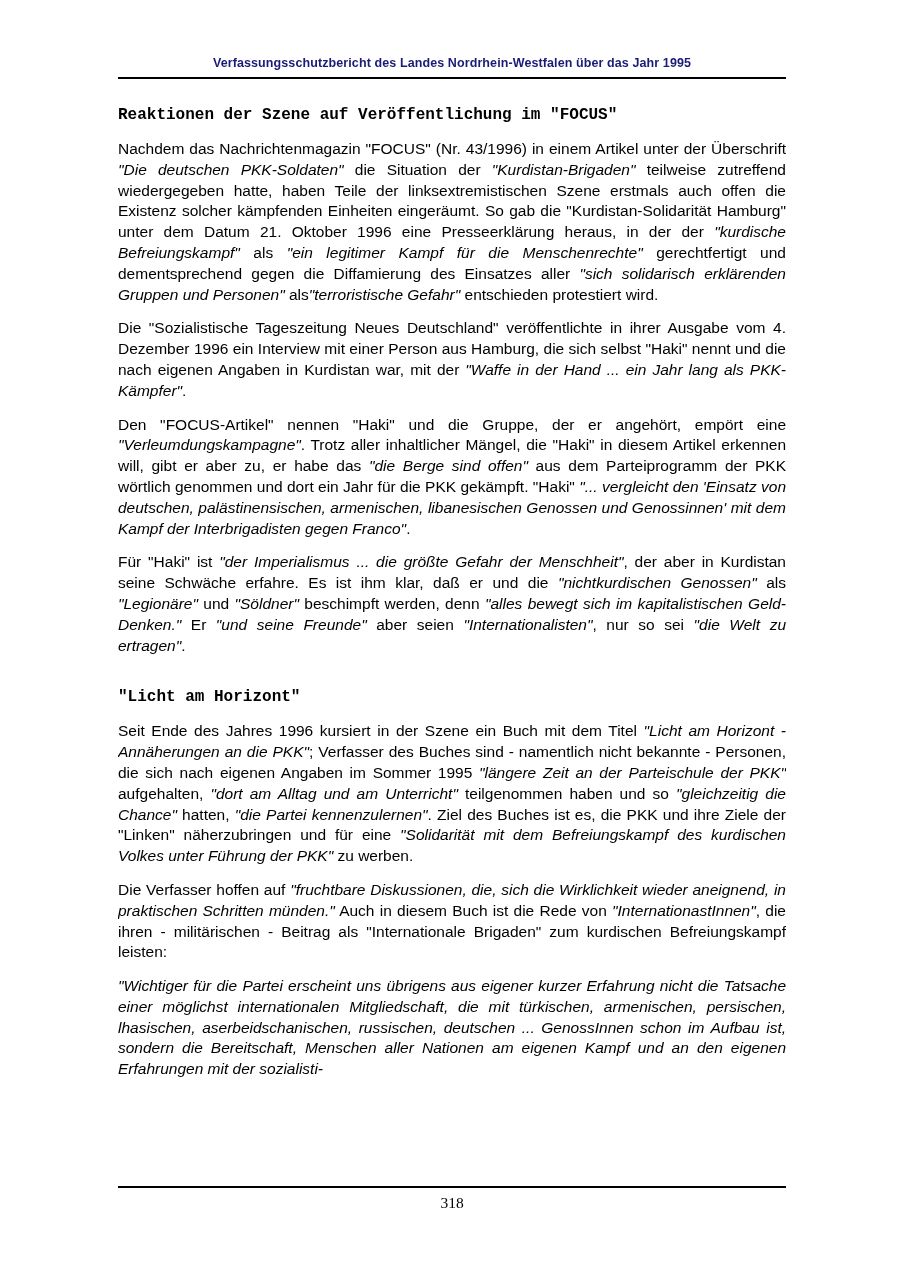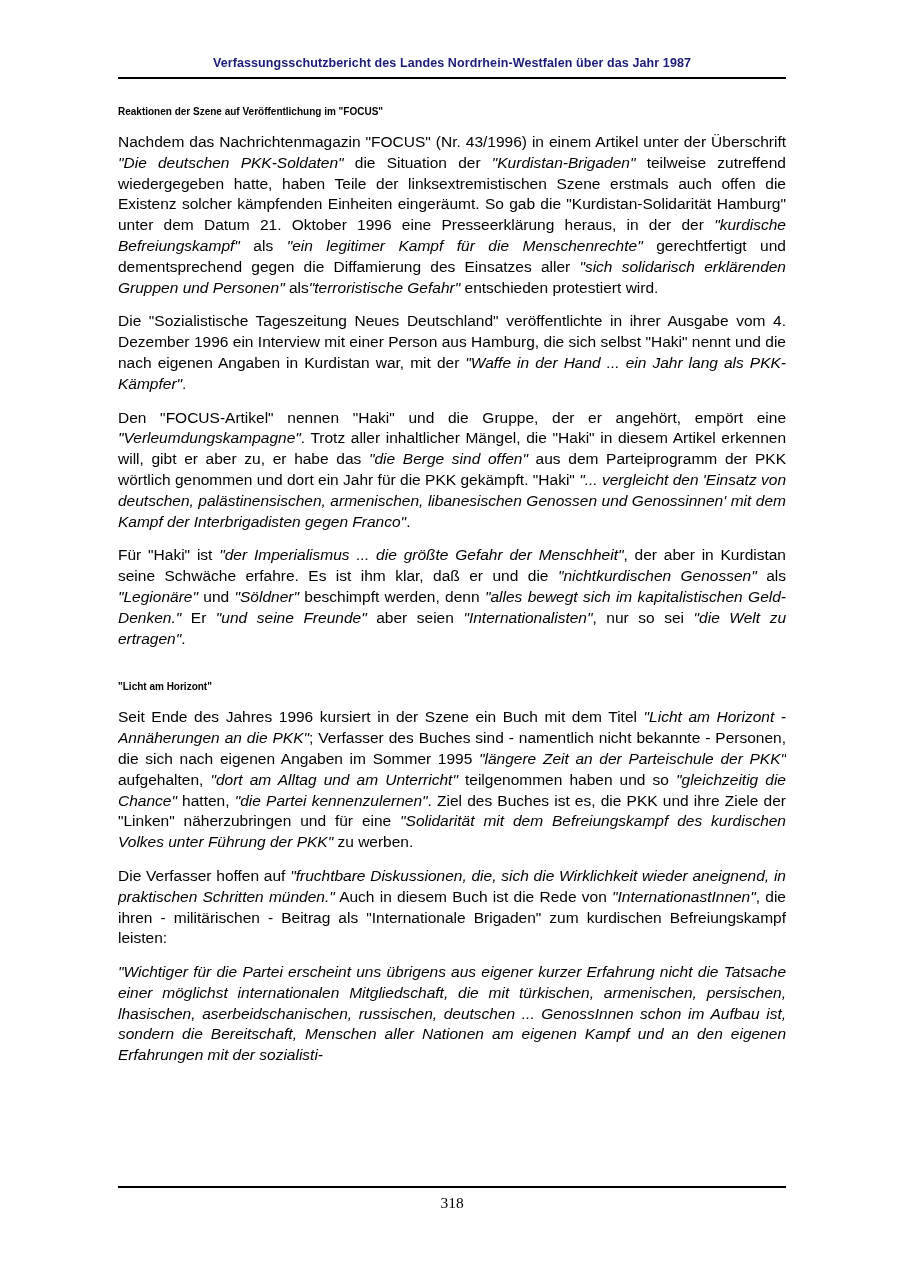--- a/index.html
+++ b/index.html
@@ -23,23 +23,24 @@
   .header-rule { margin-top: 7px; border-top: 2px solid #000; height: 0; }
   .content {
     position: absolute;
     top: 106px;
     left: 118px;
     width: 668px;
     max-height: 1072px;
     overflow: hidden;
   }
   .doc-heading {
-    font-size: 10px;
+    font-size: 16px;
     font-weight: bold;
     margin: 32px 0 15px 0;
+    font-family: Liberation Mono, monospace;
   }
   .content > :first-child { margin-top: 0; }
   .doc-paragraph {
     font-size: 15.5px;
     line-height: 20.8px;
     text-align: justify;
     margin: 0 0 13px 0;
   }
   .italic { font-style: italic; }
   .footer { position: absolute; left: 118px; width: 668px; top: 1186px; }
@@ -49,21 +50,21 @@
     font-family: "Liberation Serif", "DejaVu Serif", serif;
     font-size: 15.5px;
     margin-top: 6px;
   }
 </style>
 </head>
 <body>
 
 <div class="page">
   <div class="header">
-    <div class="header-title" style="color: rgb(27, 27, 120);">Verfassungsschutzbericht des Landes Nordrhein-Westfalen über das Jahr 1987</div>
+    <div class="header-title" style="color: rgb(27, 27, 120);">Verfassungsschutzbericht des Landes Nordrhein-Westfalen über das Jahr 1995</div>
     <div class="header-rule"></div>
   </div>
 
   <div class="content">
       <div class="doc-heading">Reaktionen der Szene auf Veröffentlichung im "FOCUS"</div>
       <p class="doc-paragraph"><span class="">Nachdem das Nachrichtenmagazin "FOCUS" (Nr. 43/1996) in einem Artikel unter der Überschrift </span><span class="italic">"Die deutschen PKK-Soldaten"</span><span class=""> die Situation der </span><span class="italic">"Kurdistan-Brigaden"</span><span class=""> teilweise zutreffend wiedergegeben hatte, haben Teile der linksextremistischen Szene erstmals auch offen die Existenz solcher kämpfenden Einheiten eingeräumt. So gab die "Kurdistan-Solidarität Hamburg" unter dem Datum 21. Oktober 1996 eine Presseerklärung heraus, in der der </span><span class="italic">"kurdische Befreiungskampf"</span><span class=""> als </span><span class="italic">"ein legitimer Kampf für die Menschenrechte"</span><span class=""> gerechtfertigt und dementsprechend gegen die Diffamierung des Einsatzes aller </span><span class="italic">"sich solidarisch erklärenden Gruppen und Personen"</span><span class=""> als</span><span class="italic">"terroristische Gefahr"</span><span class=""> entschieden protestiert wird.</span></p>
       <p class="doc-paragraph"><span class="">Die "Sozialistische Tageszeitung Neues Deutschland" veröffentlichte in ihrer Ausgabe vom 4. Dezember 1996 ein Interview mit einer Person aus Hamburg, die sich selbst "Haki" nennt und die nach eigenen Angaben in Kurdistan war, mit der </span><span class="italic">"Waffe in der Hand ... ein Jahr lang als PKK-Kämpfer"</span><span class="">.</span></p>
       <p class="doc-paragraph"><span class="">Den "FOCUS-Artikel" nennen "Haki" und die Gruppe, der er angehört, empört eine </span><span class="italic">"Verleumdungskampagne"</span><span class="">. Trotz aller inhaltlicher Mängel, die "Haki" in diesem Artikel erkennen will, gibt er aber zu, er habe das </span><span class="italic">"die Berge sind offen"</span><span class=""> aus dem Parteiprogramm der PKK wörtlich genommen und dort ein Jahr für die PKK gekämpft. "Haki" </span><span class="italic">"... vergleicht den 'Einsatz von deutschen, palästinensischen, armenischen, libanesischen Genossen und Genossinnen' mit dem Kampf der Interbrigadisten gegen Franco"</span><span class="">.</span></p>
       <p class="doc-paragraph"><span class="">Für "Haki" ist </span><span class="italic">"der Imperialismus ... die größte Gefahr der Menschheit"</span><span class="">, der aber in Kurdistan seine Schwäche erfahre. Es ist ihm klar, daß er und die </span><span class="italic">"nichtkurdischen Genossen"</span><span class=""> als </span><span class="italic">"Legionäre"</span><span class=""> und </span><span class="italic">"Söldner"</span><span class=""> beschimpft werden, denn </span><span class="italic">"alles bewegt sich im kapitalistischen Geld-Denken."</span><span class=""> Er </span><span class="italic">"und seine Freunde"</span><span class=""> aber seien </span><span class="italic">"Internationalisten"</span><span class="">, nur so sei </span><span class="italic">"die Welt zu ertragen"</span><span class="">.</span></p>
       <div class="doc-heading">"Licht am Horizont"</div>

